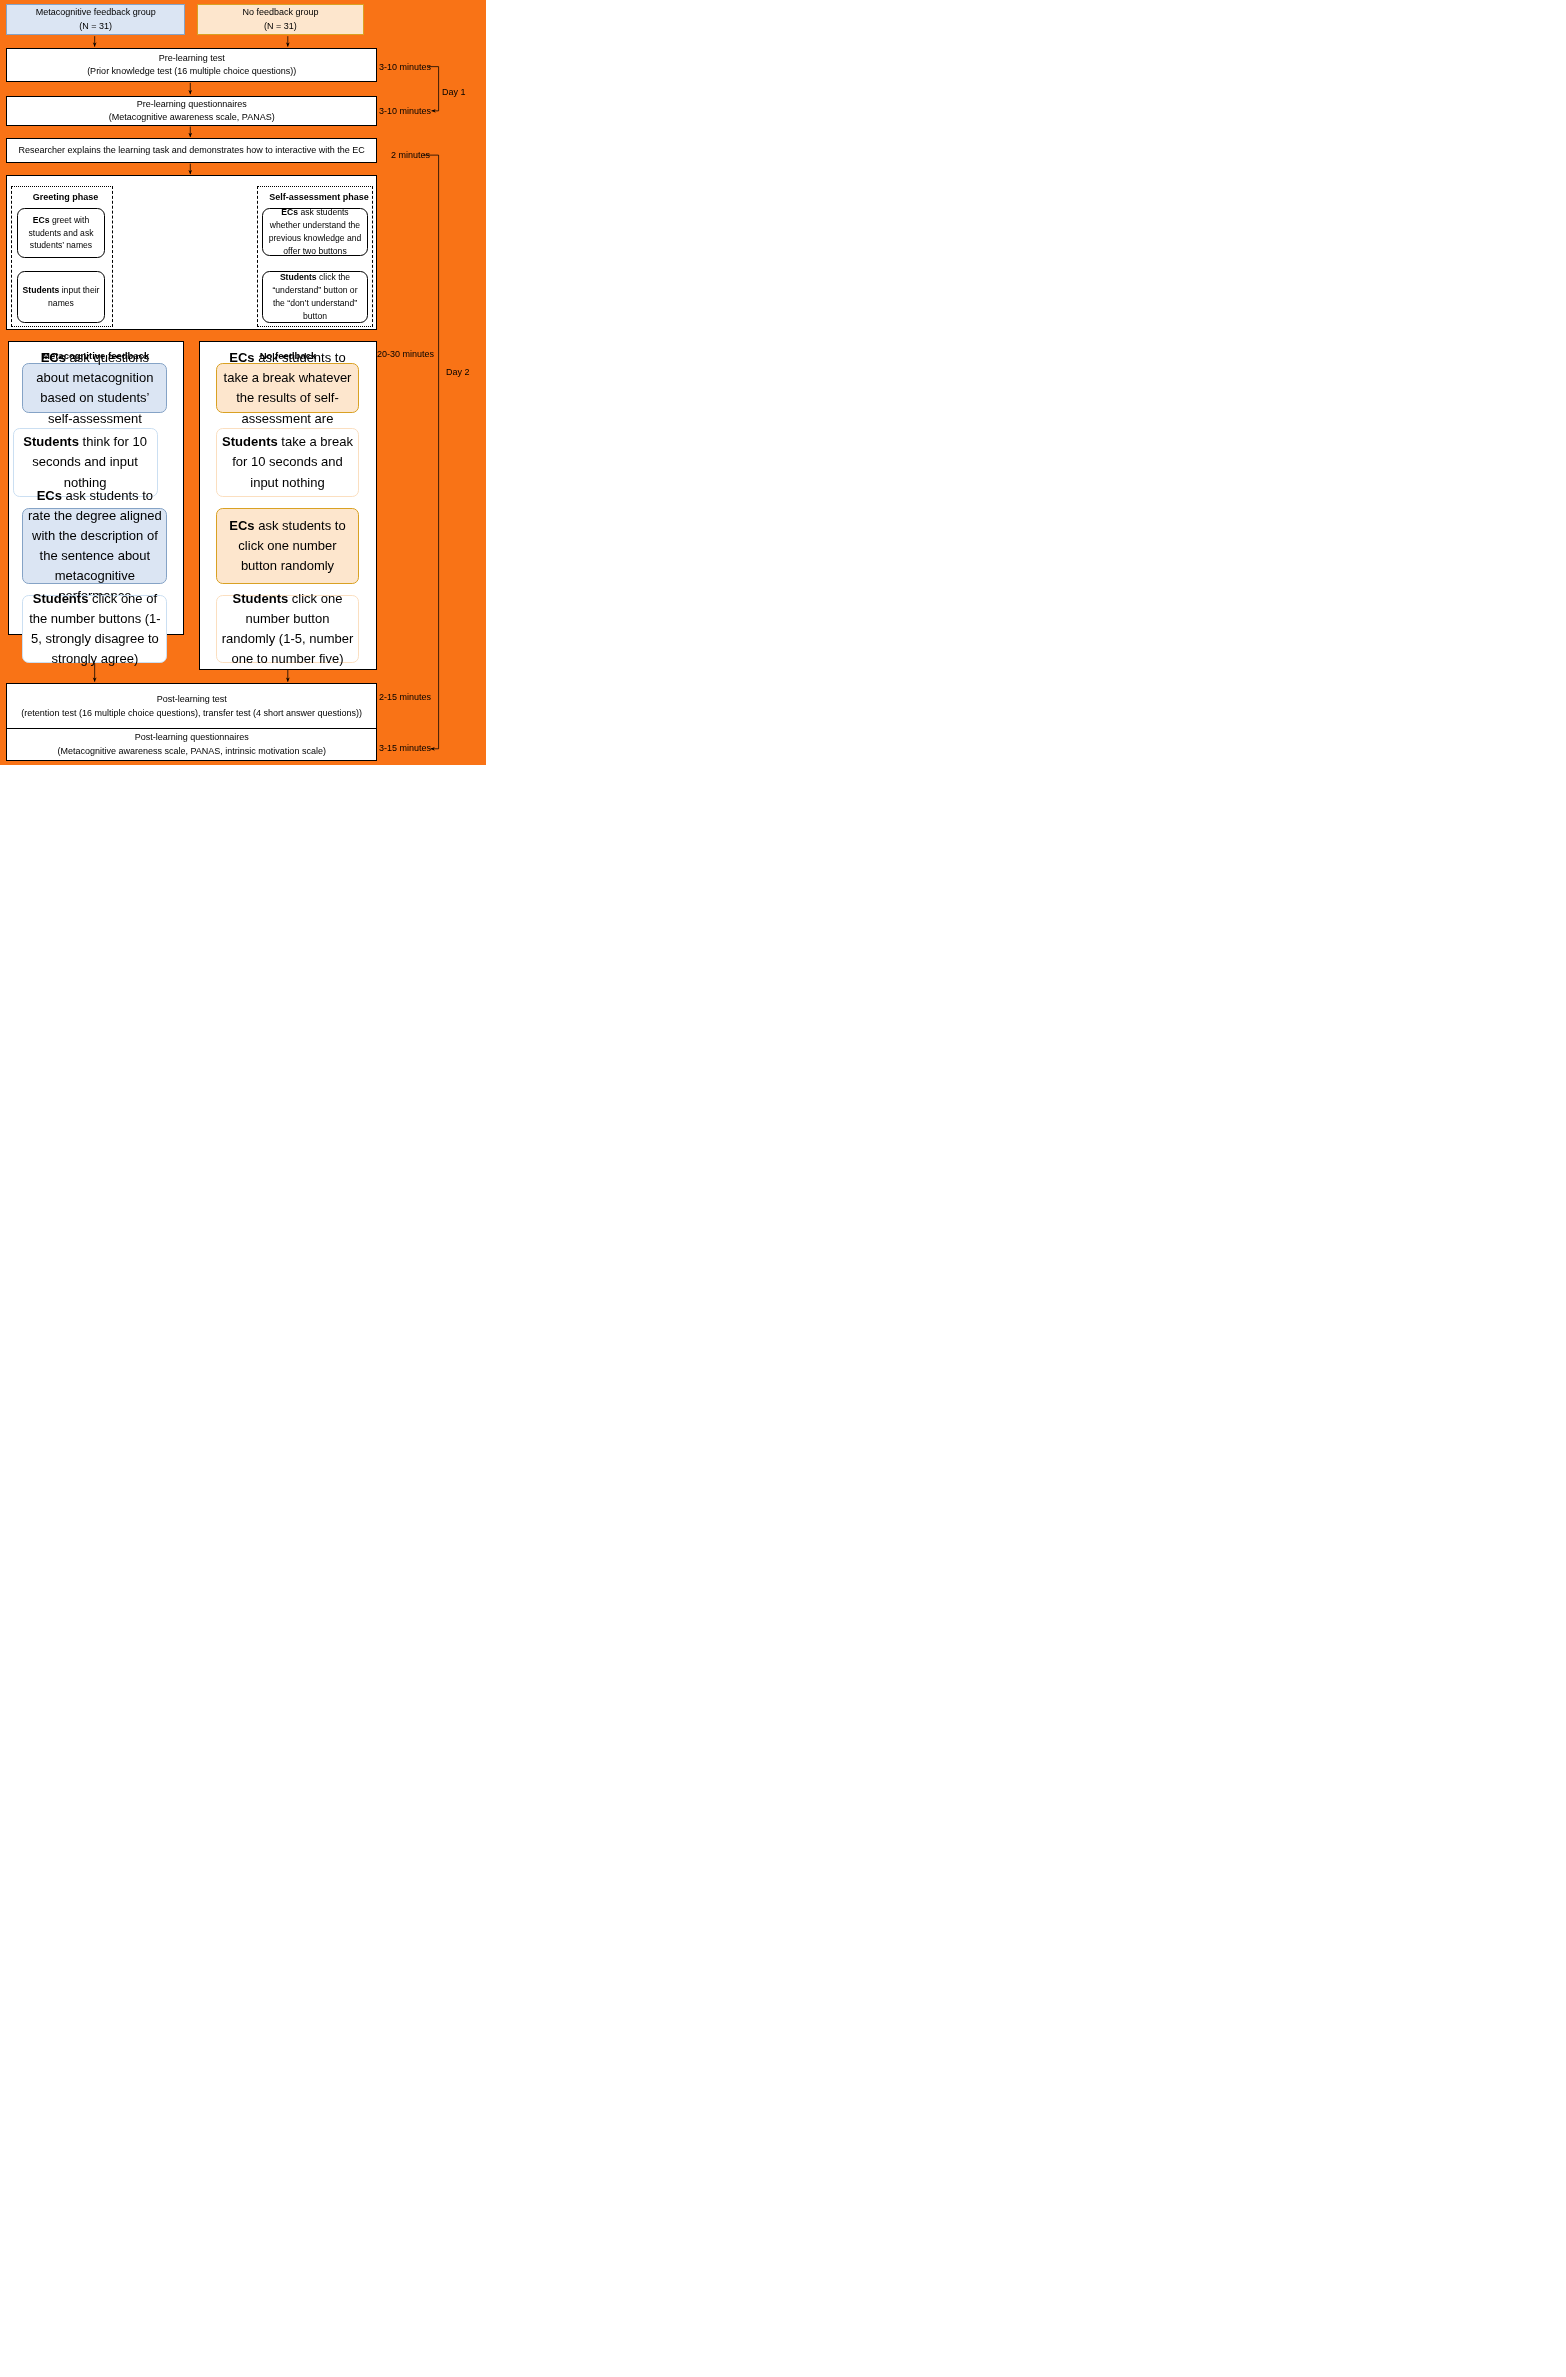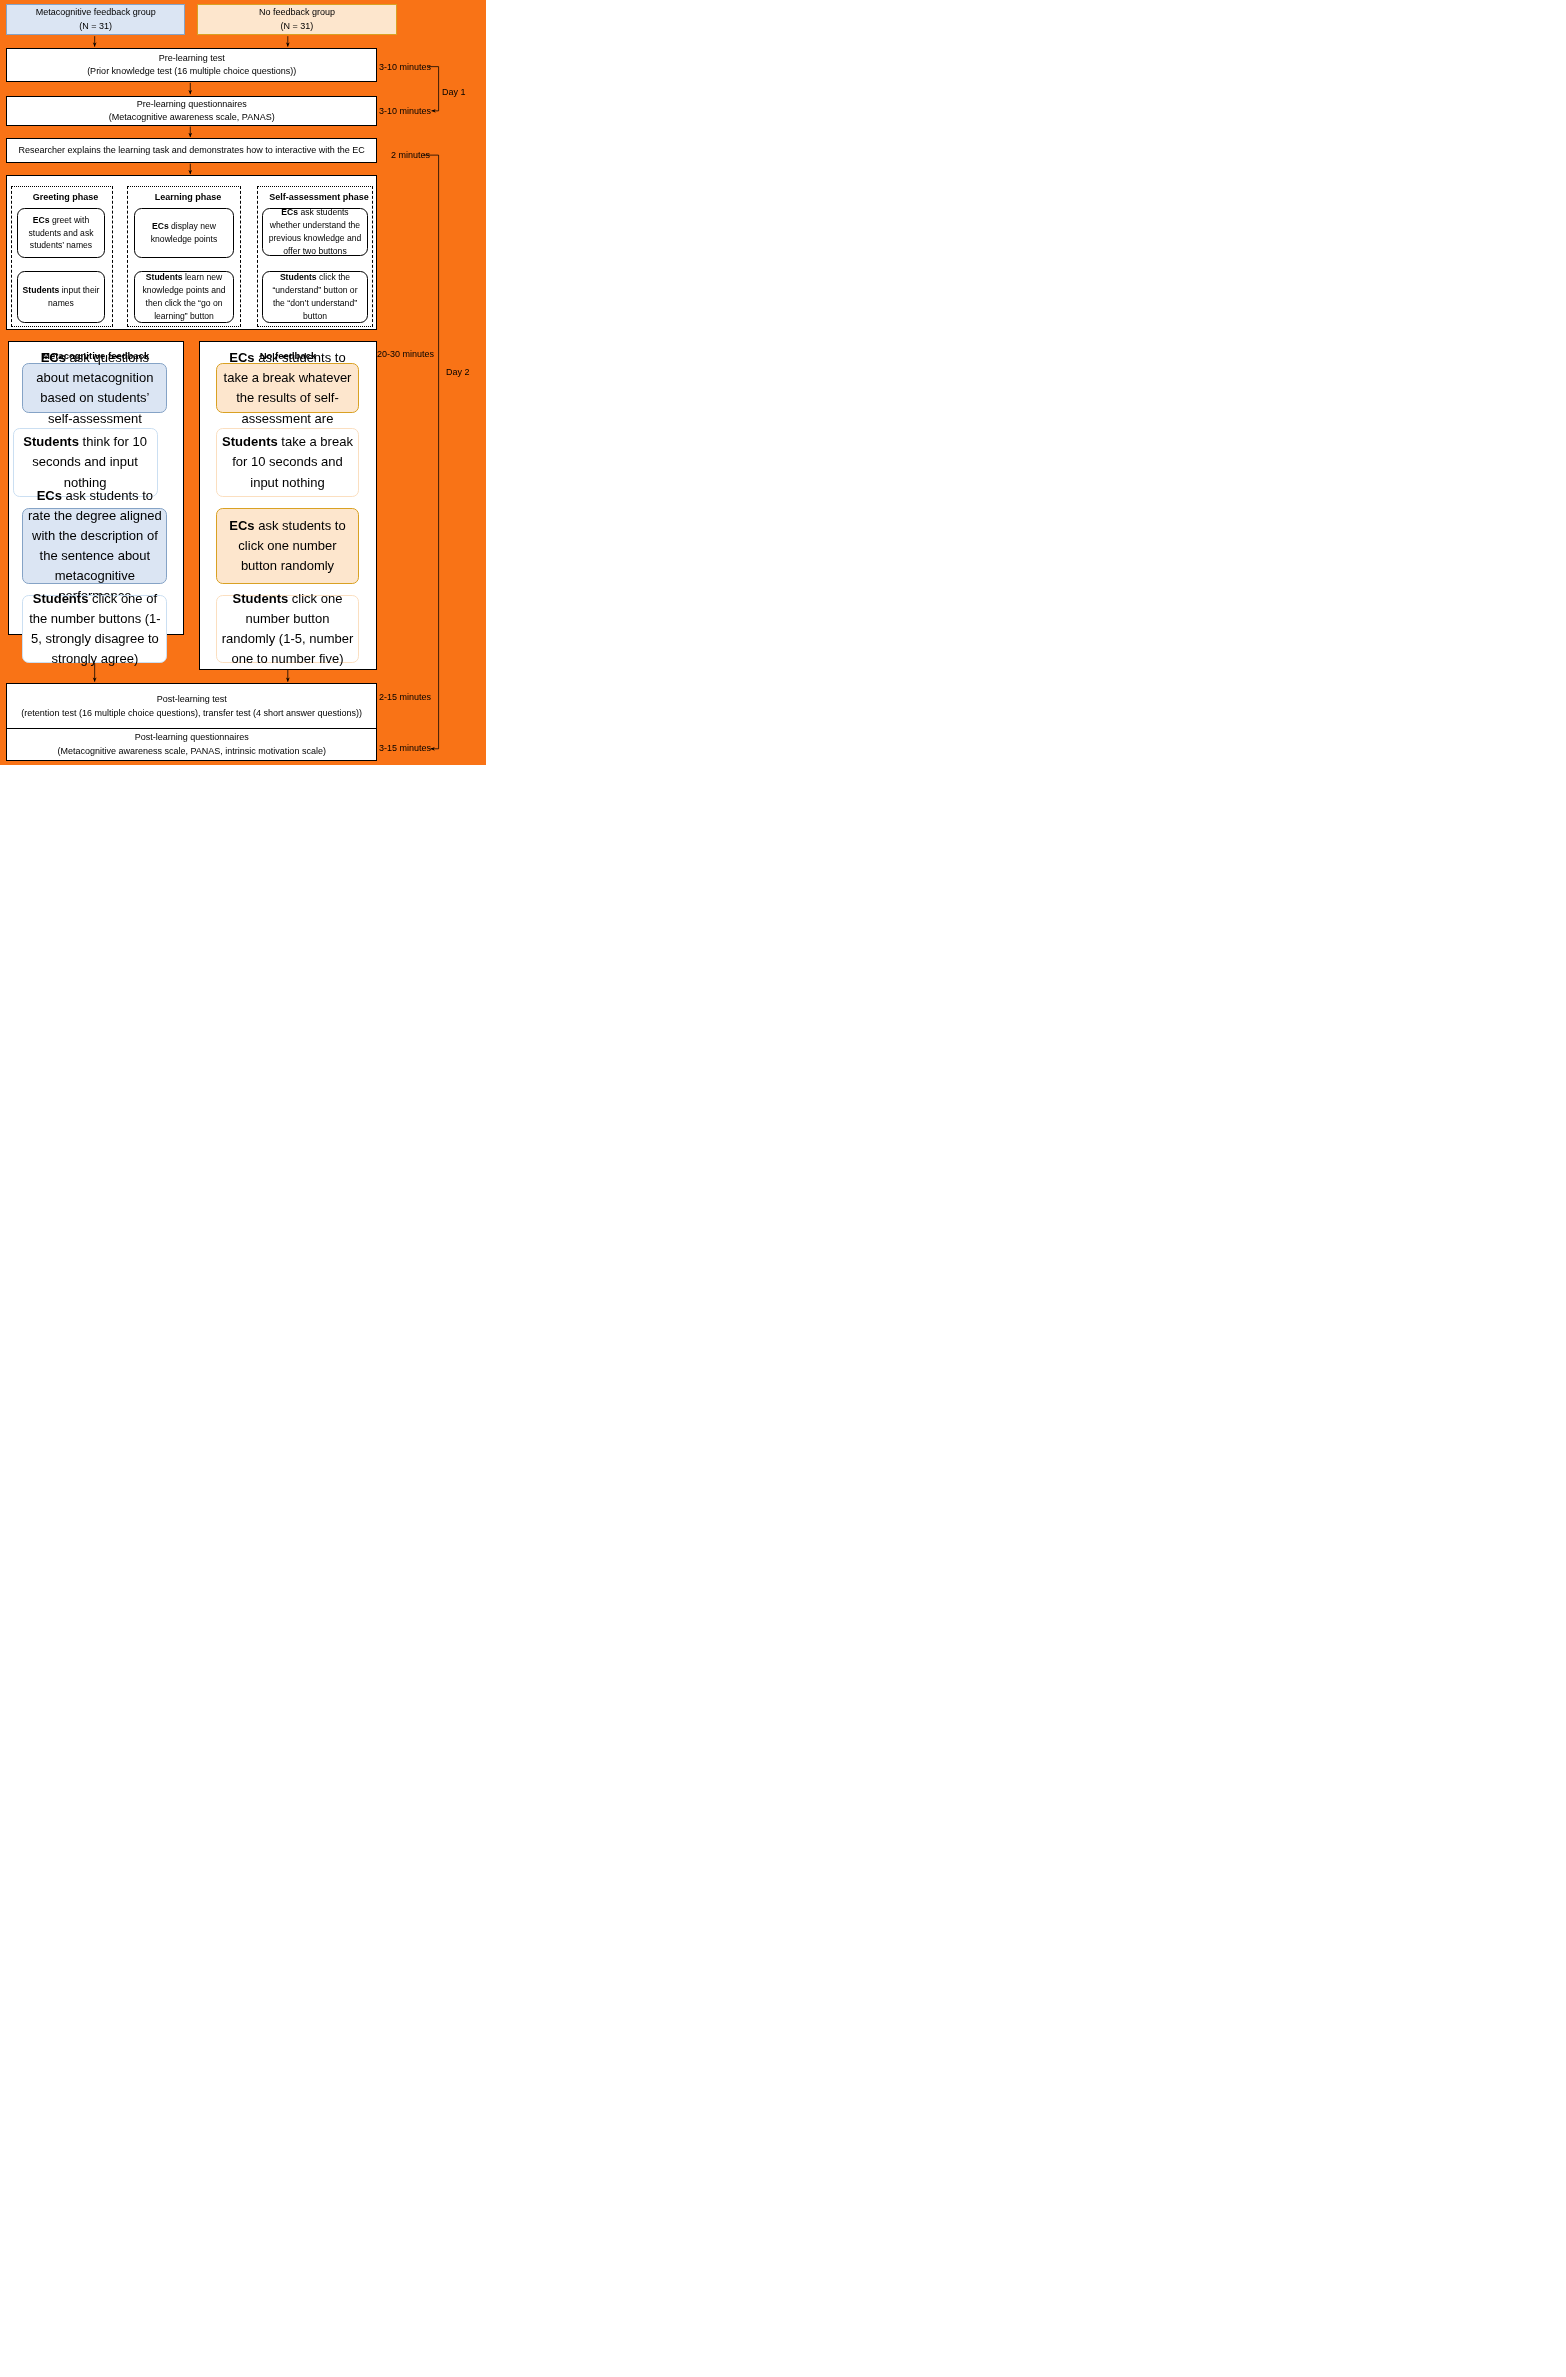--- a/index.html
+++ b/index.html
@@ -68,21 +68,21 @@
       <path d="M400 1503 V1529" marker-end="url(#arr)"></path>
       <path d="M901 140 H922 V233 H907" marker-end="url(#arr)"></path>
       <path d="M889 326 H922 V1574 H905" marker-end="url(#arr)"></path>
     </g>
   </svg>
 
   <div class="box groupbox g-blue" style="left:6.2px;top:4.3px;width:179px;height:31px;">
     <div>Metacognitive feedback group</div>
     <div>(N = 31)</div>
   </div>
-  <div class="box groupbox g-orange" style="left:197px;top:4.3px;width:200px;height:31px;">
+  <div class="box groupbox g-orange" style="left:197px;top:4.3px;width:167px;height:31px;">
     <div>No feedback group</div>
     <div>(N = 31)</div>
   </div>
 
   <div class="box proc" style="left:6.2px;top:48px;width:371px;height:34px;">
     <div class="line">Pre-learning test</div>
     <div class="line">(Prior knowledge test (16 multiple choice questions))</div>
   </div>
   <div class="box proc" style="left:6.2px;top:96px;width:371px;height:30px;">
     <div class="line">Pre-learning questionnaires</div>
@@ -97,29 +97,20 @@
   <div class="dashedbox" style="left:10.5px;top:186px;width:102px;height:141px;">
     <div class="phase-title">Greeting phase</div>
     <div class="rounded" style="left:5.2px;right:6.2px;top:21px;height:50px;">
       <div><b>ECs</b><span> greet with students and ask students’ names</span></div>
     </div>
     <div class="rounded" style="left:5.2px;right:6.2px;top:84px;height:52px;">
       <div><b>Students</b><span> input their names</span></div>
     </div>
   </div>
 
-  <div class="dashedbox" style="left:127px;top:186px;width:114px;height:141px;">
-    <div class="phase-title">Learning phase</div>
-    <div class="rounded" style="left:5.7px;right:5.7px;top:21px;height:50px;">
-      <div><b>ECs</b><span> display new knowledge points</span></div>
-    </div>
-    <div class="rounded" style="left:5.7px;right:5.7px;top:84px;height:52px;">
-      <div><b>Students</b><span> learn new knowledge points and then click the “go on learning” button</span></div>
-    </div>
-  </div>
 
   <div class="dashedbox" style="left:257px;top:186px;width:116px;height:141px;">
     <div class="phase-title">Self-assessment phase</div>
     <div class="rounded" style="left:3.8px;right:3.8px;top:21px;height:48px;">
       <div><b>ECs</b><span> ask students whether understand the previous knowledge and offer two buttons</span></div>
     </div>
     <div class="rounded" style="left:3.8px;right:3.8px;top:84px;height:52px;">
       <div><b>Students</b><span> click the “understand” button or the “don’t understand” button</span></div>
     </div>
   </div>

